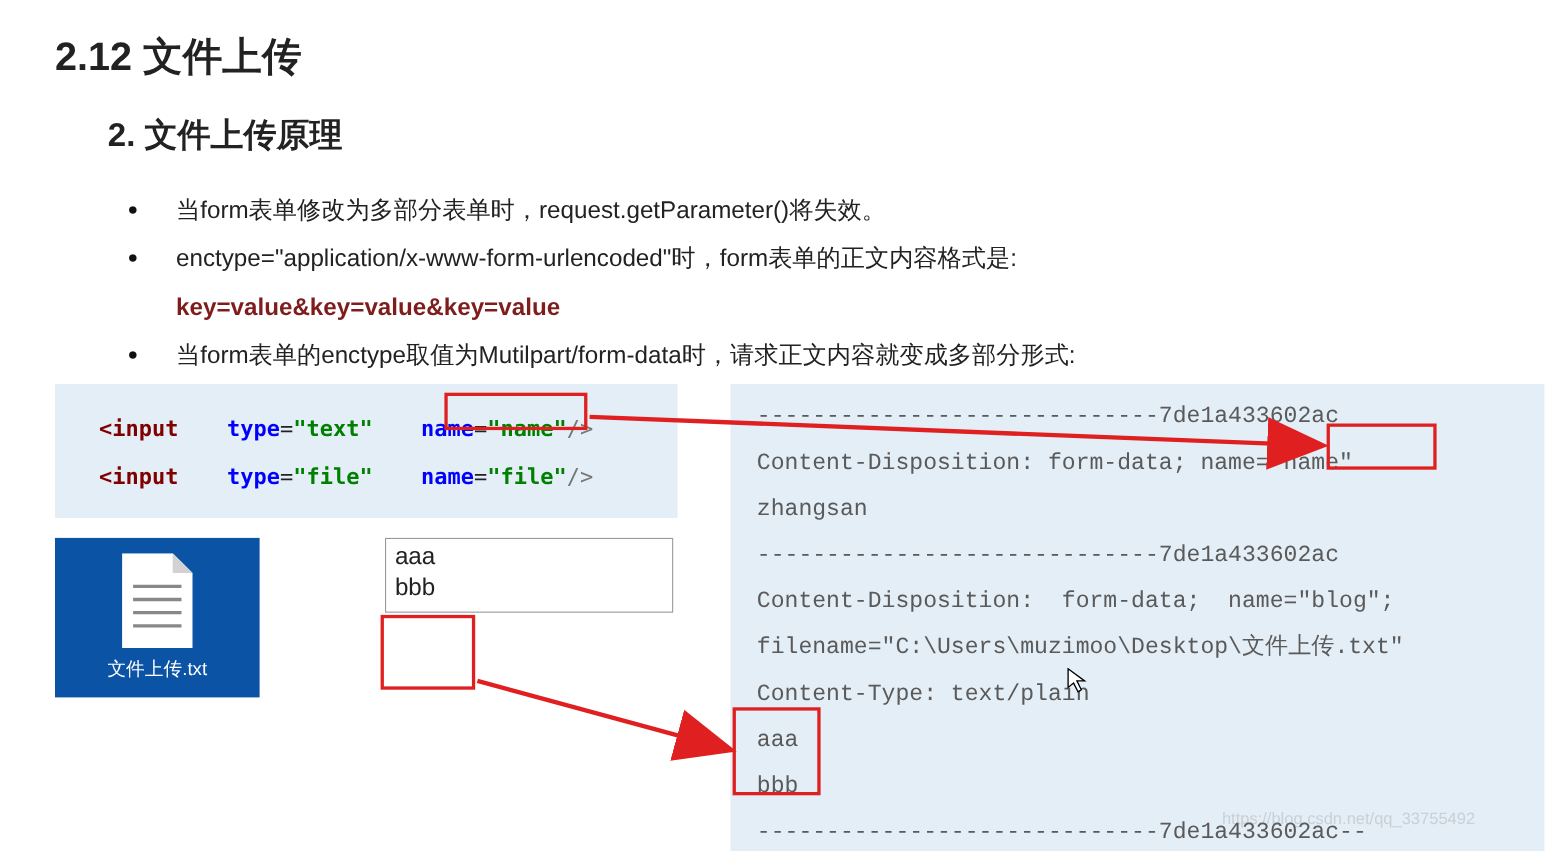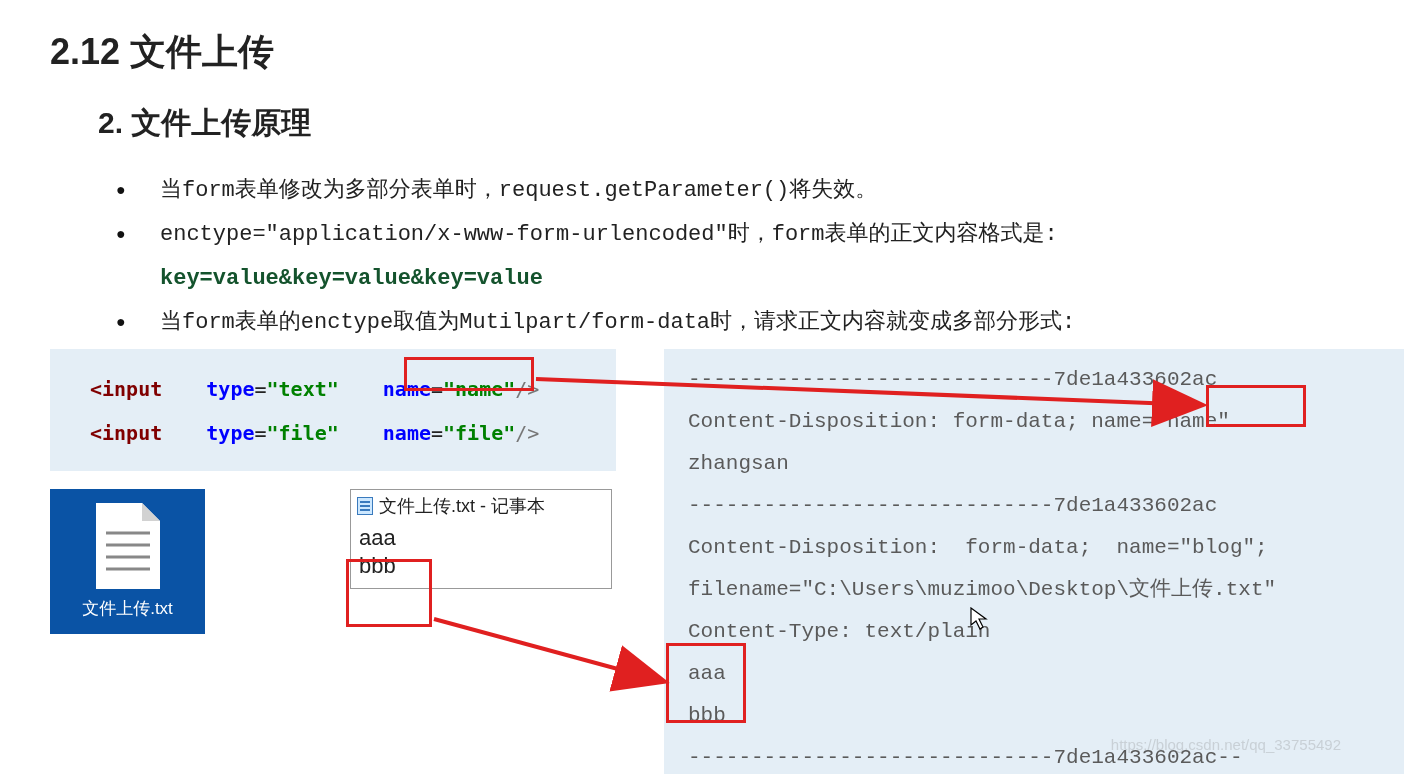--- a/index.html
+++ b/index.html
@@ -7,41 +7,41 @@
     margin: 0;
     padding: 20px 50px;
     font-family: "Microsoft YaHei", "PingFang SC", Arial, sans-serif;
     background: #fff;
     color: #222;
     width: 1405px;
   }
   .title { font-size: 36px; font-weight: 700; margin: 8px 0 26px 0; }
   .subtitle { font-size: 30px; font-weight: 700; margin: 20px 0 25px 48px; }
   ul.bullets { list-style: none; padding: 0; margin: 0 0 0 60px; }
-  ul.bullets > li { position: relative; padding-left: 50px; font-size: 22px; line-height: 44px; font-family: Liberation Mono, monospace; }
+  ul.bullets > li { position: relative; padding-left: 50px; font-size: 22px; line-height: 44px; }
   ul.bullets > li::before {
     content: "●"; position: absolute; left: 6px; top: 0; font-size: 16px; color: #111;
   }
-  .red-bold { color: #14532d; font-weight: 700; font-size: 22px; display: block; margin-left: 0; }
+  .red-bold { color: #7f1d1d; font-weight: 700; font-size: 22px; display: block; margin-left: 0; }
   .diagram { position: relative; margin-top: 4px; height: 410px; }
   .code-left {
     position: absolute; left: 0; top: 0; width: 566px; background: #e4eef6;
     padding: 18px 16px 16px 40px; font-family: Consolas, monospace; font-size: 20px; line-height: 44px;
   }
   .kw-blue { color: #0000ff; font-weight: 700; margin-left: 32px; }
   .kw-green { color: #008000; font-weight: 700; }
   .tag-brown { color: #800000; font-weight: 700; }
   .slash-gray { color: #777; }
   .code-right {
     position: absolute; left: 614px; top: 0; width: 740px; background: #e4eef6;
     padding: 10px 14px 6px 24px; font-family: Consolas, "Courier New", monospace;
     font-size: 21px; line-height: 42px; color: #5a5a5a; white-space: pre;
   }
   .file-icon-box {
-    position: absolute; left: 0px; top: 140px; width: 155px; height: 145px;
+    position: absolute; left: 0px; top: 140px; width: 186px; height: 145px;
     background: #0a53a5; text-align: center; color: #fff; padding-top: 14px;
   }
   .file-icon-box svg { display: block; margin: 0 auto 8px auto; }
   .file-icon-label { font-size: 17px; }
   .notepad {
     position: absolute; left: 300px; top: 140px; width: 262px; background: #fff;
     border: 1px solid #999; font-size: 18px;
   }
   .notepad-title { padding: 4px 6px; display: flex; align-items: center; gap: 6px; }
   .notepad-title .np-icon { width: 16px; height: 18px; background: #cde8ff; border: 1px solid #3a7abd; position: relative; }
@@ -96,24 +96,20 @@
       <polygon points="50,0 50,18 68,18" fill="#d2d2d2"></polygon>
       <line x1="14" y1="30" x2="58" y2="30" stroke="#888" stroke-width="3"></line>
       <line x1="14" y1="42" x2="58" y2="42" stroke="#888" stroke-width="3"></line>
       <line x1="14" y1="54" x2="58" y2="54" stroke="#888" stroke-width="3"></line>
       <line x1="14" y1="66" x2="58" y2="66" stroke="#888" stroke-width="3"></line>
     </svg>
     <div class="file-icon-label">文件上传.txt</div>
   </div>
 
   <div class="notepad">
-    <div class="notepad-title">
-      <span class="np-icon"></span>
-      <span>文件上传.txt - 记事本</span>
-    </div>
     <div class="notepad-content">
       <div>aaa</div>
       <div>bbb</div>
     </div>
   </div>
 
   <div class="hl-box" style="left:354px; top:8px; width:130px; height:34px;"></div>
   <div class="hl-box" style="left:1156px; top:36px; width:100px; height:42px;"></div>
   <div class="hl-box" style="left:296px; top:210px; width:86px; height:68px;"></div>
   <div class="hl-box" style="left:616px; top:294px; width:80px; height:80px;"></div>

